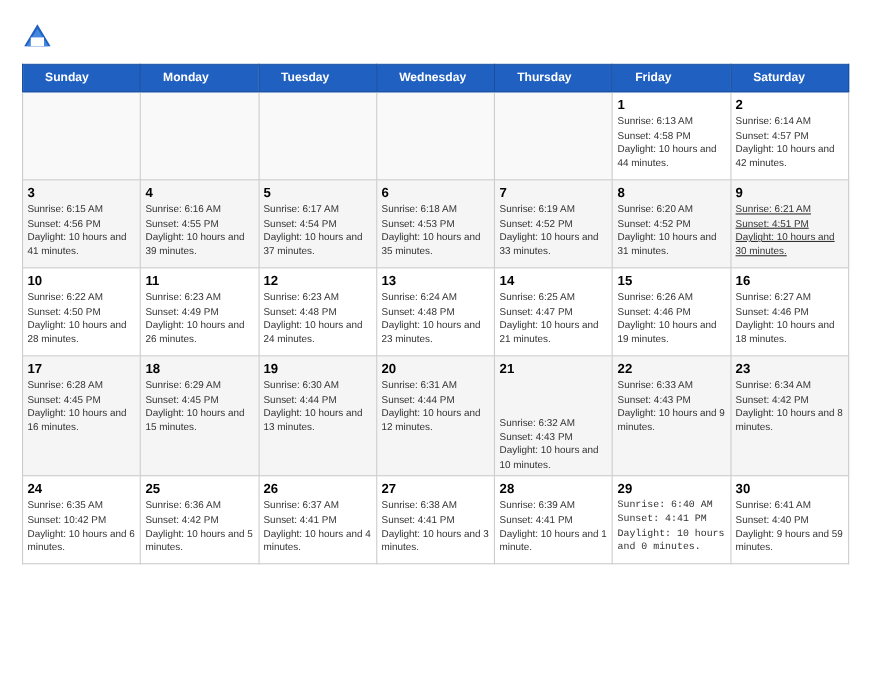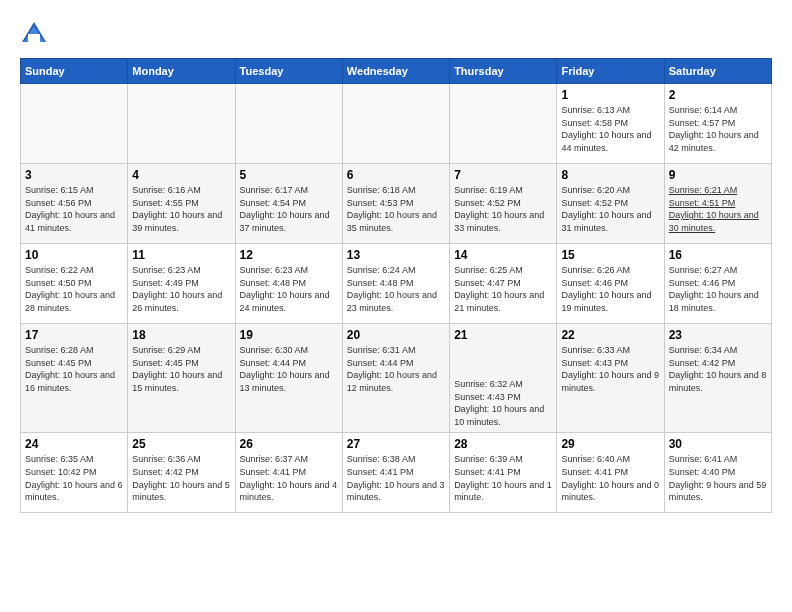--- a/index.html
+++ b/index.html
@@ -47,21 +47,21 @@
     table {
       width: 100%;
       border-collapse: collapse;
       font-size: 10px;
     }
     thead tr th {
       background-color: #2060c0;
       color: white;
       font-weight: bold;
       font-size: 11px;
-      padding: 6px 4px;
+      padding: 6px 20px;
       text-align: left;
       border: 1px solid #1a4fa0;
     }
     tbody tr td {
       border: 1px solid #ccc;
       vertical-align: top;
       padding: 4px;
       width: 107px;
       min-height: 80px;
       height: 80px;
@@ -296,21 +296,21 @@
 Daylight: 10 hours and 3 minutes.</div>
         </td>
         <td>
           <span class="day-num">28</span>
           <div class="day-info" style="white-space: pre-line;">Sunrise: 6:39 AM
 Sunset: 4:41 PM
 Daylight: 10 hours and 1 minute.</div>
         </td>
         <td>
           <span class="day-num">29</span>
-          <div class="day-info" style="white-space: pre-line;">Sunrise: 6:40 AM
+          <div class="day-info" style="white-space: pre-line; font-family: Liberation Mono, monospace;">Sunrise: 6:40 AM
 Sunset: 4:41 PM
 Daylight: 10 hours and 0 minutes.</div>
         </td>
         <td>
           <span class="day-num">30</span>
           <div class="day-info" style="white-space: pre-line;">Sunrise: 6:41 AM
 Sunset: 4:40 PM
 Daylight: 9 hours and 59 minutes.</div>
         </td>
       </tr>

